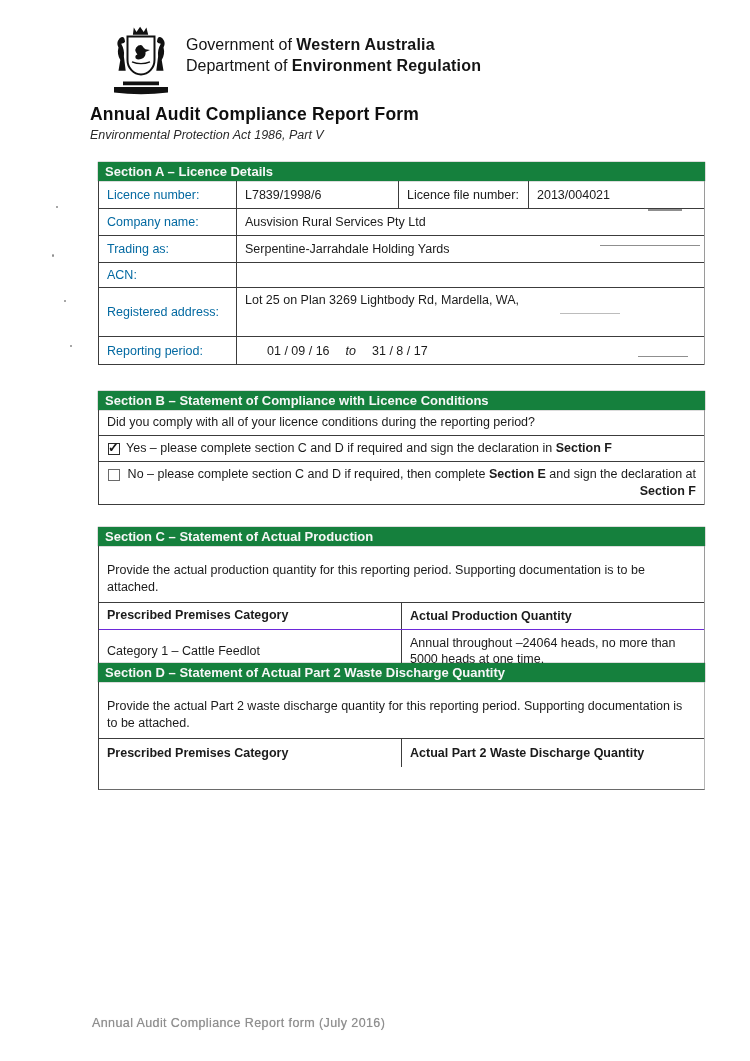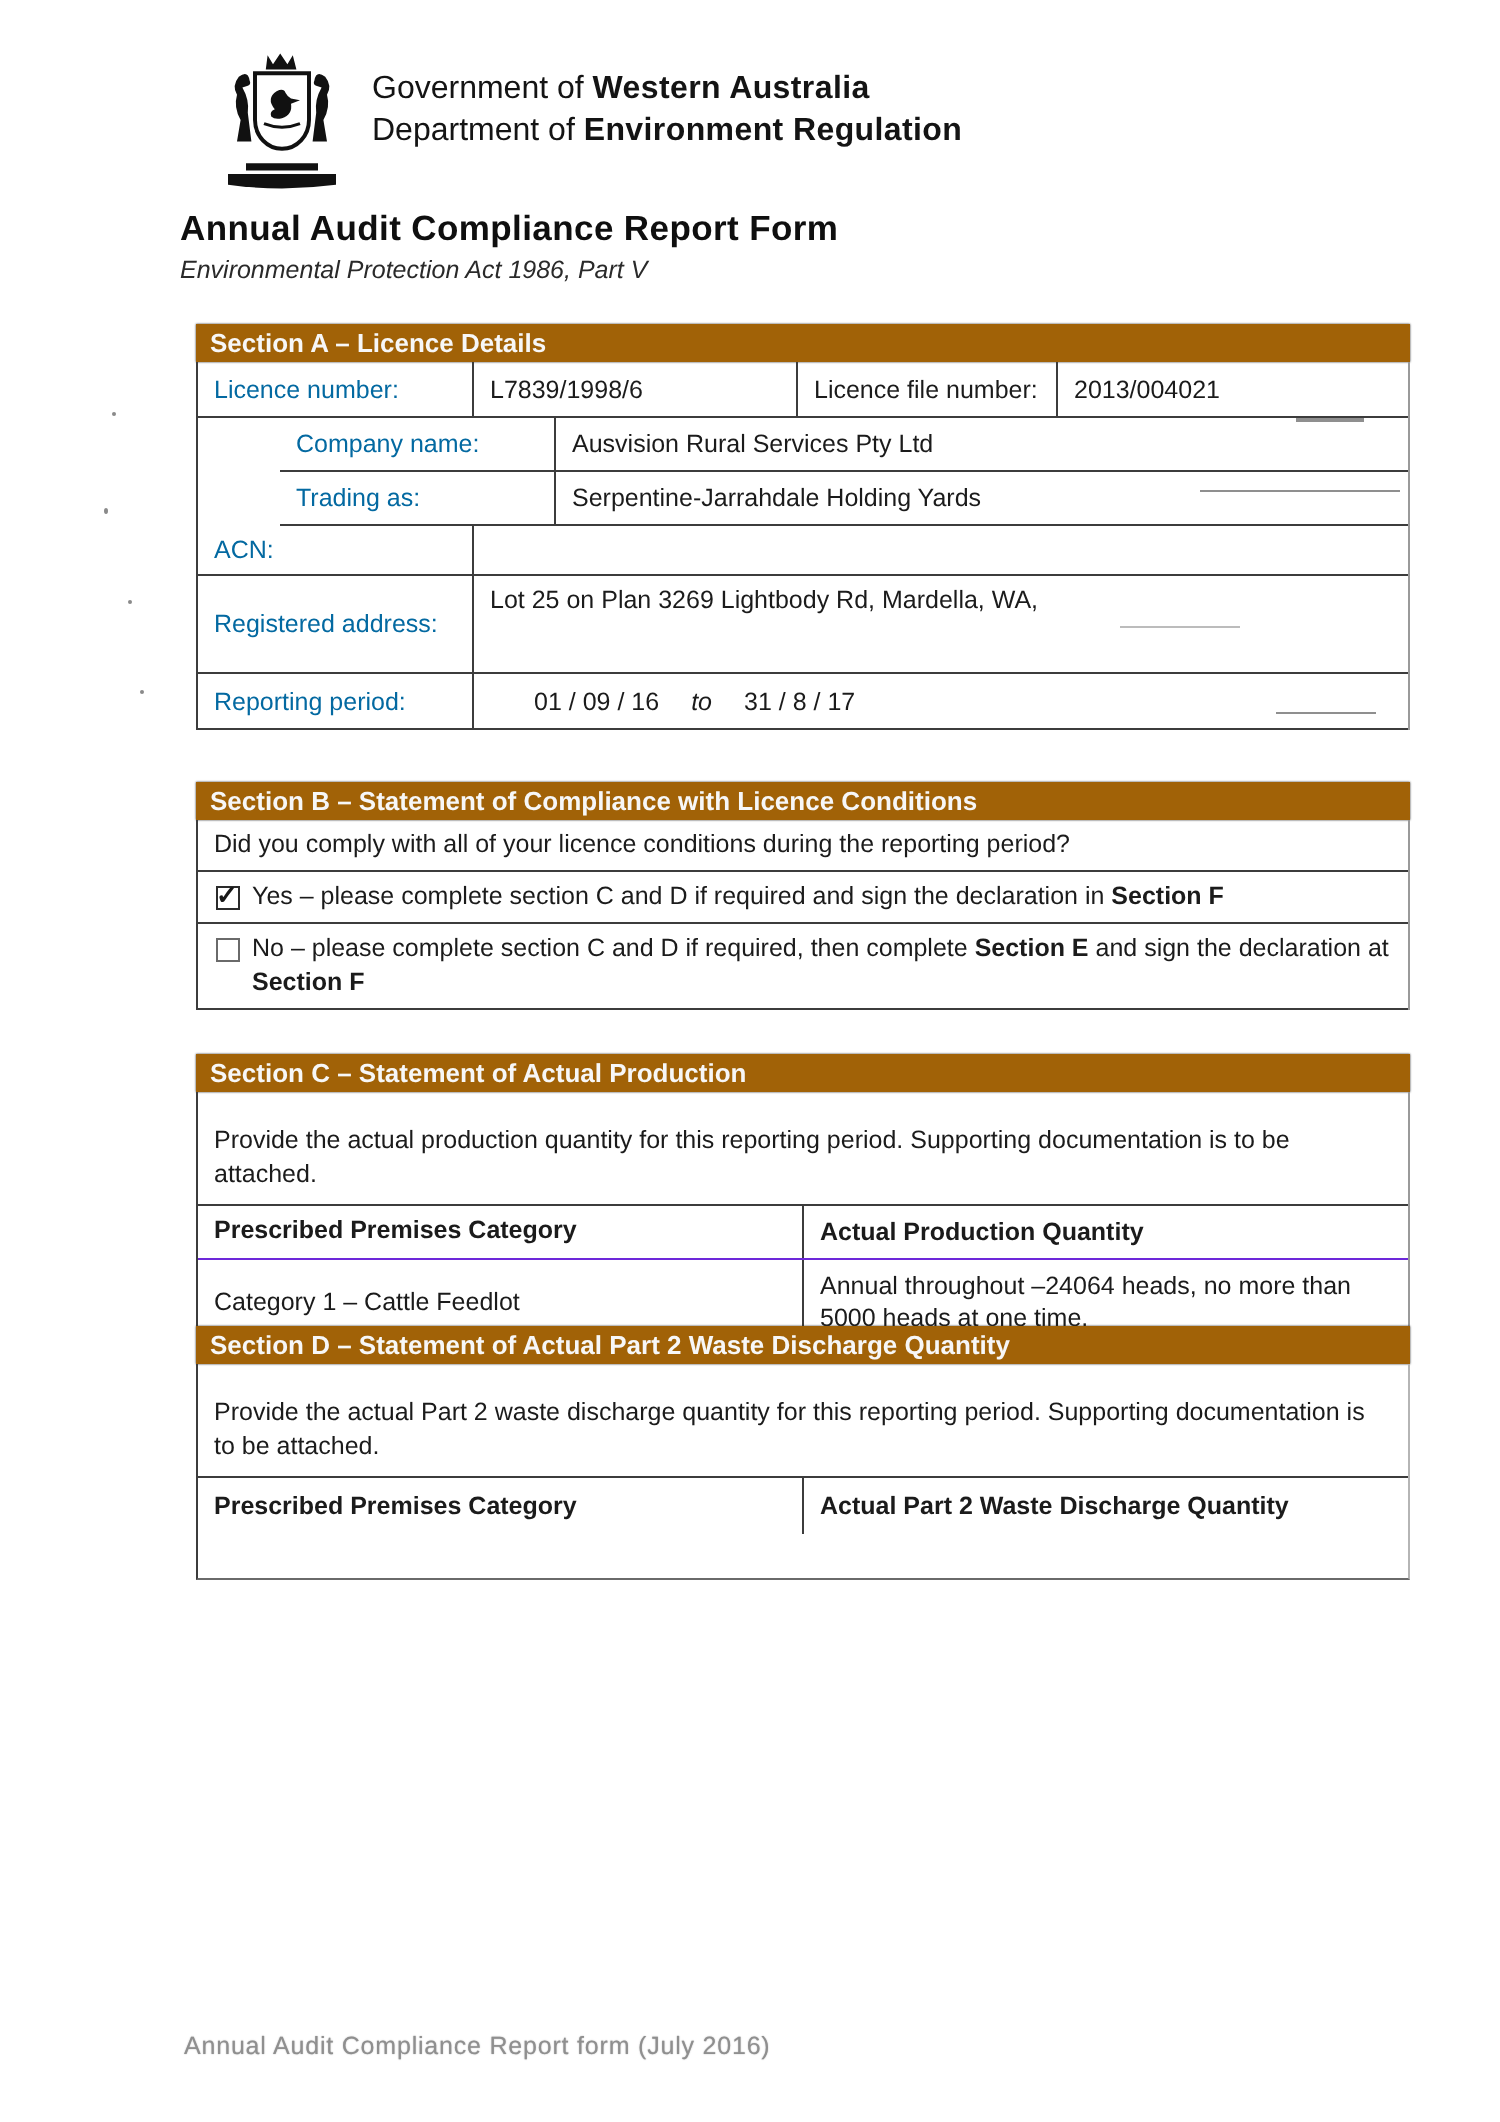--- a/index.html
+++ b/index.html
@@ -11,48 +11,48 @@
 
   
   .gov-block { left:186px; top:34px; font-size:16px; line-height:21px; color:#141414; }
   .gov-block b { letter-spacing:0.2px; }
   .doc-title { left:90px; top:104px; font-size:17.5px; font-weight:bold; color:#0f0f0f; letter-spacing:0.2px; }
   .doc-subtitle { left:90px; top:128px; font-size:12.5px; font-style:italic; color:#2a2a2a; }
 
   
   .section { width:607px; }
   .sec-bar {
-    background:#a16207; color:#f7f7f7; font-weight:bold; font-size:13px;
+    background:#15803d; color:#f7f7f7; font-weight:bold; font-size:13px;
     height:19px; line-height:19px; padding-left:7px;
     box-shadow:0 0 1px #333;
   }
   .boxed { border-left:1px solid #3c3c3c; border-right:1px solid #9a9a9a; }
 
   
   .row { display:flex; border-bottom:1px solid #3c3c3c; box-sizing:border-box; }
   .cell { padding:4px 8px; font-size:12.5px; box-sizing:border-box; display:flex; align-items:center; }
   .cell + .cell { border-left:1px solid #3c3c3c; }
   .labelcol { width:137px; flex:0 0 137px; color:#0369a1;text-align:center; }
   .grow { flex:1 1 auto; }
 
   
   .r1 { min-height:28px; }
-  .r2,.r3 { min-height:27px;margin-left:41px; }
+  .r2,.r3 { min-height:27px; }
   .r4 { min-height:25px; }
   .r5 { min-height:49px; }
   .r6 { min-height:28px; }
   .va-top { align-items:flex-start; padding-top:5px; }
   .lfn-label { width:130px; flex:0 0 130px; }
   .lnum-val { width:162px; flex:0 0 162px; }
   .period-val { padding-left:30px;align-items:center; }
   .period-val .to-word { margin:0 16px;font-style:italic; }
 
   
   .b-cell { padding:4px 8px; font-size:12.5px; border-bottom:1px solid #3c3c3c; line-height:17px; }
-  .chk-row { display:flex; align-items:flex-start; }
+  .chk-row { display:flex; align-items:flex-start;text-align:right; }
   .checkbox {
     width:10px; height:10px; border:1.4px solid #2b2b2b; display:inline-block;
     margin:3px 6px 0 1px; position:relative; flex:0 0 auto;
   }
   .checkbox.faint { border-color:#6a6a6a; }
   .checkbox.checked::after {
     content:"✓"; position:absolute; left:-1px; top:-5px; font-size:13px; color:#171717; font-weight:bold;
   }
 
   

